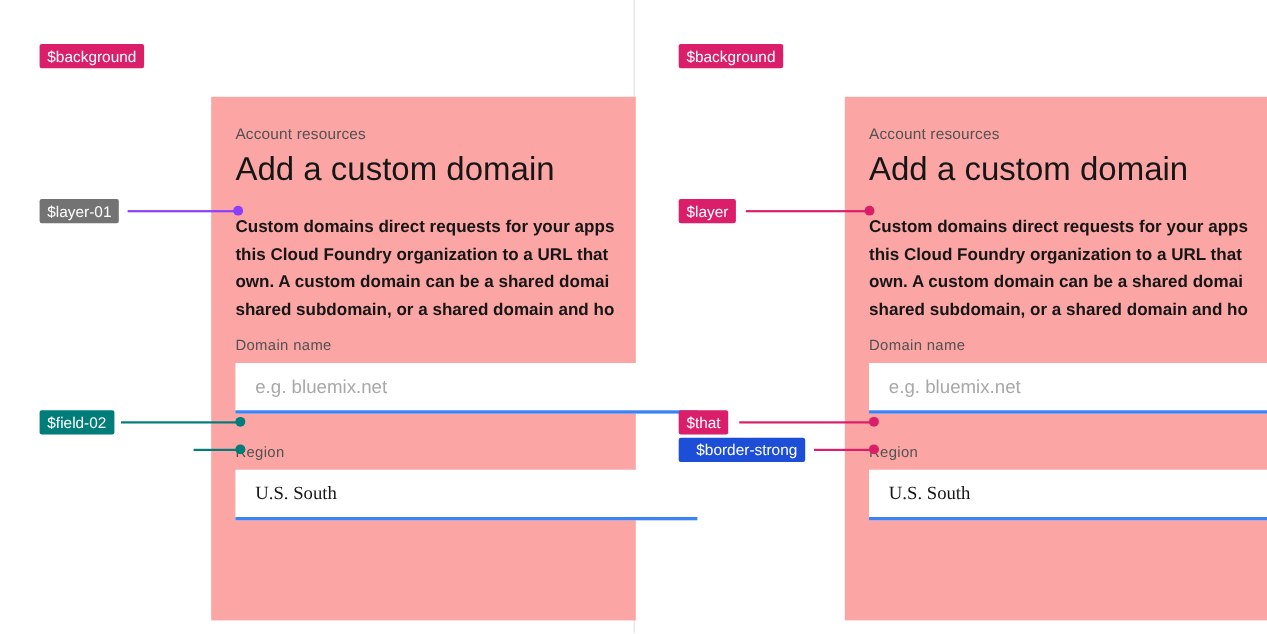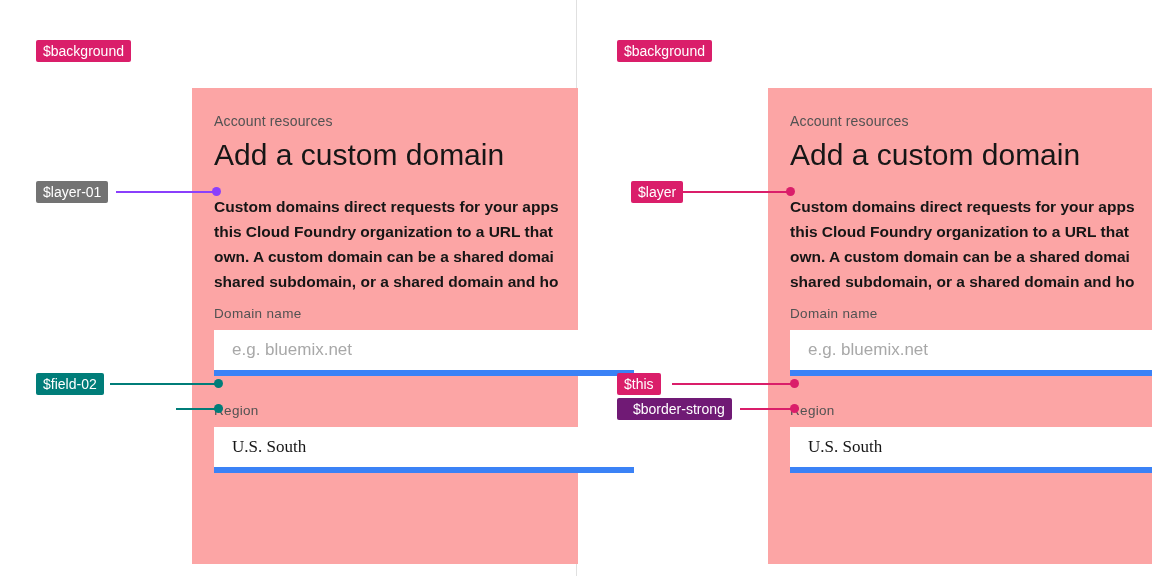--- a/index.html
+++ b/index.html
@@ -73,21 +73,21 @@
     letter-spacing: 0.32px;
     margin: 0 0 7px 0;
   }
   .field-group { margin-top: 11px; }
   .field-group.region { margin-top: 26px; }
 
   .text-input {
     height: 46px;
     background: #f4f4f4;
     border: none;
-    border-bottom: 6px solid #3b82f6;
+    border-bottom: 3px solid #3b82f6;
     width: 420px;
     display: flex;
     align-items: center;
     box-sizing: border-box;
     padding-left: 18px;
     font-size: 17px;
     color: #a8a8a8;
   }
   .text-input.filled { color: #161616; }
   .panel.left .text-input.domain { background: #ffffff; }
@@ -170,25 +170,25 @@
 
   <div class="tag" style="left:36px; top:373px; background:#007d79;">$field-02</div>
   <div class="leader" style="left:110px; top:383px; width:108px; background:#007d79;"></div>
   <div class="dot" style="left:214px; top:379px; background:#007d79;"></div>
 
   <div class="leader" style="left:176px; top:408px; width:42px; background:#007d79;"></div>
   <div class="dot" style="left:214px; top:404px; background:#007d79;"></div>
 
   <div class="tag" style="left:617px; top:40px; background:#da1e6a;">$background</div>
 
-  <div class="tag" style="left:631px; top:181px; background:#da1e6a;">$layer</div>
+  <div class="tag" style="left:617px; top:181px; background:#da1e6a;">$layer</div>
   <div class="leader" style="left:678px; top:191px; width:112px; background:#da1e6a;"></div>
   <div class="dot" style="left:786px; top:187px; background:#da1e6a;"></div>
 
-  <div class="tag" style="left:617px; top:373px; background:#da1e6a;">$this</div>
+  <div class="tag" style="left:617px; top:373px; background:#da1e6a;">$that</div>
   <div class="leader" style="left:672px; top:383px; width:122px; background:#da1e6a;"></div>
   <div class="dot" style="left:790px; top:379px; background:#da1e6a;"></div>
 
-  <div class="tag" style="left:617px; top:398px; background:#701a75;padding-left:16px;">$border-strong</div>
+  <div class="tag" style="left:617px; top:398px; background:#1d4ed8;padding-left:16px;">$border-strong</div>
   <div class="leader" style="left:740px; top:408px; width:54px; background:#da1e6a;"></div>
   <div class="dot" style="left:790px; top:404px; background:#da1e6a;"></div>
 
 </div>
 
 </body></html>

